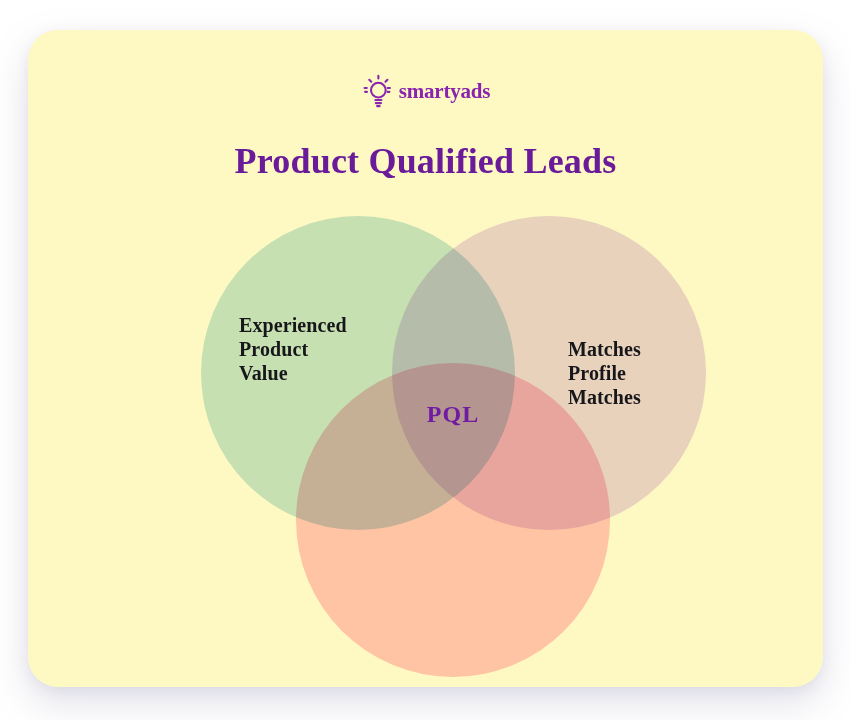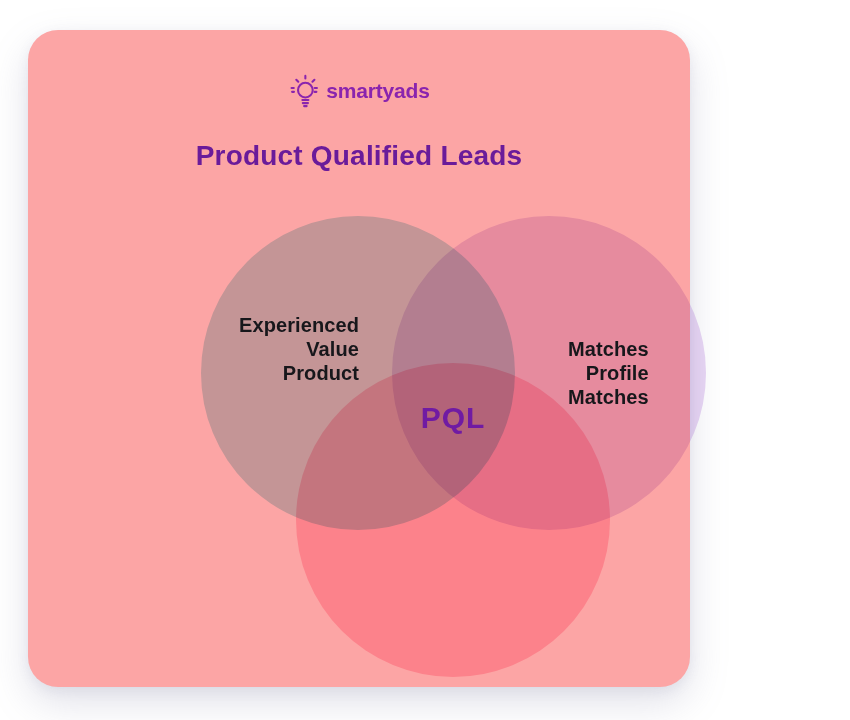--- a/index.html
+++ b/index.html
@@ -9,75 +9,75 @@
     font-family: "Liberation Sans", sans-serif;
     overflow: hidden;
   }
   .stage {
     position: relative;
     width: 850px; height: 720px;
   }
   .card {
     position: absolute;
     left: 28px; top: 30px;
-    width: 662px; height: 657px;
-    background: #fca5a5;
+    width: 795px; height: 657px;
+    background: #fef9c3;
     border-radius: 30px;
     box-shadow: 0 16px 38px rgba(120, 120, 155, 0.22), 0 4px 12px rgba(120,120,155,0.10);
+    font-family: Liberation Serif, serif;
   }
   .logo-row {
     position: absolute;
     left: 0; right: 0; top: 42px;
     display: flex;
     justify-content: center;
     align-items: center;
     gap: 5px;
   }
   .logo-row svg { display: block; }
   .brand-name {
     font-size: 21px;
     font-weight: 600;
     letter-spacing: -0.2px;
   }
   .page-title {
     position: absolute;
     left: 0; right: 0; top: 110px;
     margin: 0;
     text-align: center;
-    font-size: 28px;
+    font-size: 36px;
     font-weight: 800;
     letter-spacing: 0.2px;
   }
   .venn { position: absolute; left: 0; top: 0; width: 850px; height: 720px; }
   .circle {
     position: absolute;
     width: 314px; height: 314px;
     border-radius: 50%;
     mix-blend-mode: multiply;
   }
   .circle-teal     { left: 173px; top: 186px; }
   .circle-lavender { left: 364px; top: 186px; }
   .circle-pink     { left: 268px; top: 333px; }
   .venn-label {
     position: absolute;
     font-size: 20px;
     font-weight: 700;
     line-height: 24px;
     letter-spacing: 0.1px;
-    text-align: right;
   }
   .label-1 { left: 211px; top: 283px; }
   .label-2 { left: 540px; top: 283px; margin-top: 24px; }
   .label-3 { left: 383px; top: 525px; }
   .pql-label {
     position: absolute;
     left: 375px; top: 371px;
     width: 100px;
     text-align: center;
-    font-size: 30px;
+    font-size: 24px;
     font-weight: 800;
     letter-spacing: 1px;
   }
 </style>
 </head>
 <body>
 
 <div class="stage">
   <div class="card">
 
@@ -102,22 +102,22 @@
 
     <h1 class="page-title" style="color: rgb(106, 27, 154);">Product Qualified Leads</h1>
 
     <div class="venn">
       <div class="circle circle-teal" style="background-color: rgb(199, 230, 232);"></div>
       <div class="circle circle-lavender" style="background-color: rgb(233, 215, 245);"></div>
       <div class="circle circle-pink" style="background-color: rgb(255, 201, 215);"></div>
 
       <div class="venn-label label-1" style="color: rgb(23, 23, 27);">
         <div>Experienced</div>
+        <div>Product</div>
         <div>Value</div>
-        <div>Product</div>
       </div>
 
       <div class="venn-label label-2" style="color: rgb(23, 23, 27);">
         <div>Matches</div>
         <div>Profile</div>
         <div>Matches</div>
       </div>
 
 
       <div class="pql-label" style="color: rgb(112, 27, 163);">PQL</div>

